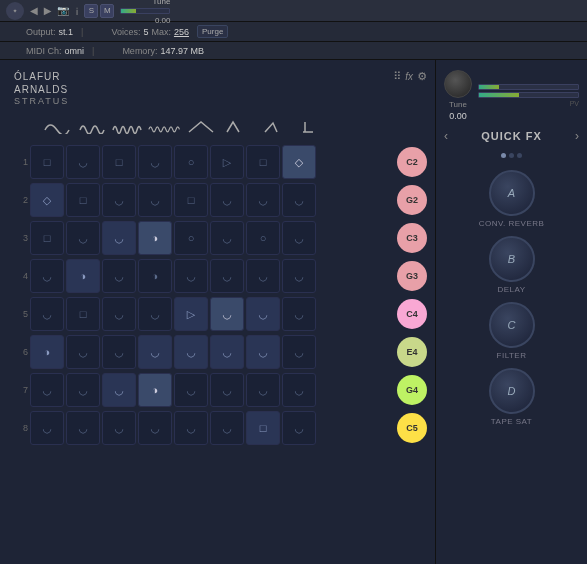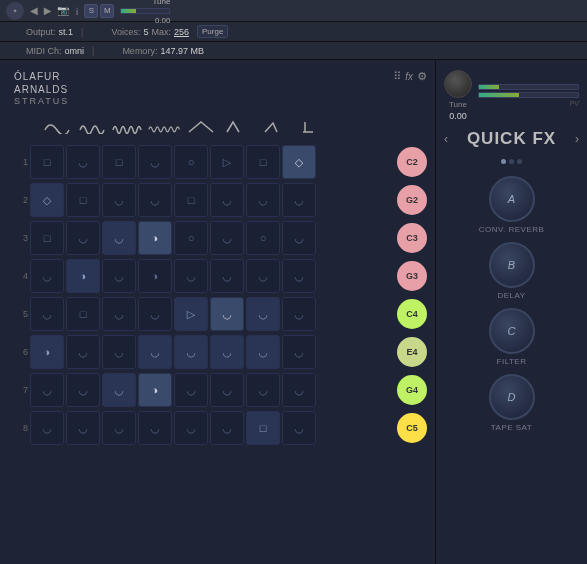--- a/index.html
+++ b/index.html
@@ -191,21 +191,21 @@
       font-size: 9px;
       color: #888;
     }
 
     .quick-fx-header {
       display: flex;
       align-items: center;
       justify-content: space-between;
       padding: 2px 0;
     }
-    .quick-fx-title { font-size: 17px; color: #bbb; letter-spacing: 1px; font-weight: bold; }
+    .quick-fx-title { font-size: 11px; color: #bbb; letter-spacing: 1px; font-weight: bold; }
     .nav-arrow { font-size: 12px; color: #888; cursor: pointer; }
     .fx-dots { display:flex; gap:3px; justify-content:center; margin-top:2px; }
     .fx-dot { width:5px;height:5px;border-radius:50%;background:#3a4560; }
     .fx-dot.active { background:#7a8aaa; }
 
     .fx-knob-item {
       display: flex;
       flex-direction: column;
       align-items: center;
       gap: 3px;
@@ -536,21 +536,21 @@
             <div class="cell active-bright">
               <span class="cell-symbol white">◡</span>
             </div>
             <div class="cell active-bg">
               <span class="cell-symbol bright">◡</span>
             </div>
             <div class="cell">
               <span class="cell-symbol">◡</span>
             </div>
           </div>
-          <div class="note-badge" style="background: #bef264;">C4</div>
+          <div class="note-badge" style="background: #f9a8d4;">C4</div>
         </div>
         <div class="grid-row">
           <div class="row-num">6</div>
           <div class="grid-cells">
             <div class="cell active-bg">
               <span class="cell-symbol bright">◑</span>
             </div>
             <div class="cell">
               <span class="cell-symbol">◡</span>
             </div>

